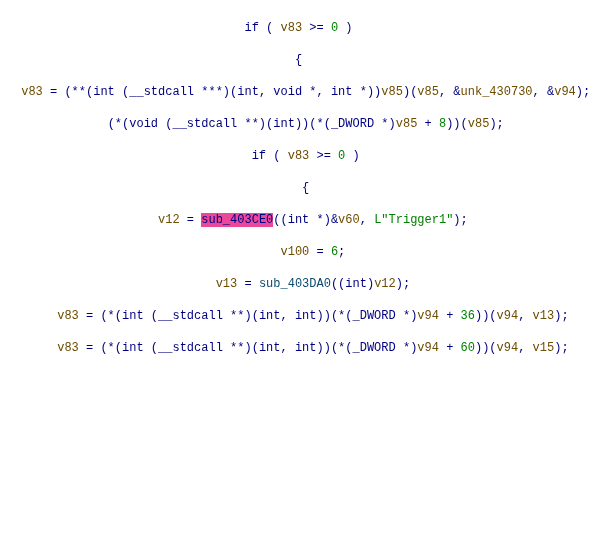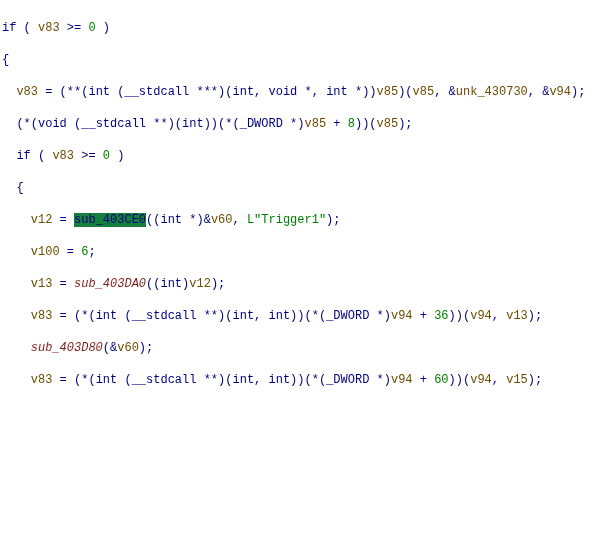--- a/index.html
+++ b/index.html
@@ -11,44 +11,43 @@
     background: #fff;
   }
   .code {
     font-family: Consolas, "Courier New", monospace;
     font-size: 12px;
     line-height: 16px;
     white-space: pre;
     color: #000080;
     padding: 4px 4px 4px 2px;
   }
-  .line { display: block; }
+  .line { display: block; text-align: center; }
   .kw   { color: #000080; font-weight: normal; }  
   .var  { color: #6d4c00; }                        
-  .func { color: #7f1d1d; font-style: italic; }                        
+  .func { color: #0c4a6e; }                        
   .num  { color: #008000; }                        
   .str  { color: #008000; }                        
   .punct{ color: #000080; }
-  .hl   { background: #15803d; color: #000080; }   
+  .hl   { background: #ec4899; color: #000080; }   
 </style>
 </head>
 <body>
 
 <div class="code">
 <span class="line"><span class="kw">if</span><span class="punct"> ( </span><span class="var">v83</span><span class="punct"> &gt;= </span><span class="num">0</span><span class="punct"> )</span></span>
 <span class="line"><span class="punct">{</span></span>
 <span class="line">  <span class="var">v83</span><span class="punct"> = (**(</span><span class="kw">int</span><span class="punct"> (</span><span class="kw">__stdcall</span><span class="punct"> ***)(</span><span class="kw">int</span><span class="punct">, </span><span class="kw">void</span><span class="punct"> *, </span><span class="kw">int</span><span class="punct"> *))</span><span class="var">v85</span><span class="punct">)(</span><span class="var">v85</span><span class="punct">, &amp;</span><span class="var">unk_430730</span><span class="punct">, &amp;</span><span class="var">v94</span><span class="punct">);</span></span>
 <span class="line">  <span class="punct">(*(</span><span class="kw">void</span><span class="punct"> (</span><span class="kw">__stdcall</span><span class="punct"> **)(</span><span class="kw">int</span><span class="punct">))(*(</span><span class="kw">_DWORD</span><span class="punct"> *)</span><span class="var">v85</span><span class="punct"> + </span><span class="num">8</span><span class="punct">))(</span><span class="var">v85</span><span class="punct">);</span></span>
 <span class="line">  <span class="kw">if</span><span class="punct"> ( </span><span class="var">v83</span><span class="punct"> &gt;= </span><span class="num">0</span><span class="punct"> )</span></span>
 <span class="line">  <span class="punct">{</span></span>
 <span class="line">    <span class="var">v12</span><span class="punct"> = </span><span class="hl">sub_403CE0</span><span class="punct">((</span><span class="kw">int</span><span class="punct"> *)&amp;</span><span class="var">v60</span><span class="punct">, </span><span class="str">L"Trigger1"</span><span class="punct">);</span></span>
 <span class="line">    <span class="var">v100</span><span class="punct"> = </span><span class="num">6</span><span class="punct">;</span></span>
 <span class="line">    <span class="var">v13</span><span class="punct"> = </span><span class="func">sub_403DA0</span><span class="punct">((</span><span class="kw">int</span><span class="punct">)</span><span class="var">v12</span><span class="punct">);</span></span>
 <span class="line">    <span class="var">v83</span><span class="punct"> = (*(</span><span class="kw">int</span><span class="punct"> (</span><span class="kw">__stdcall</span><span class="punct"> **)(</span><span class="kw">int</span><span class="punct">, </span><span class="kw">int</span><span class="punct">))(*(</span><span class="kw">_DWORD</span><span class="punct"> *)</span><span class="var">v94</span><span class="punct"> + </span><span class="num">36</span><span class="punct">))(</span><span class="var">v94</span><span class="punct">, </span><span class="var">v13</span><span class="punct">);</span></span>
-<span class="line">    <span class="func">sub_403D80</span><span class="punct">(&amp;</span><span class="var">v60</span><span class="punct">);</span></span>
 <span class="line">    <span class="var">v83</span><span class="punct"> = (*(</span><span class="kw">int</span><span class="punct"> (</span><span class="kw">__stdcall</span><span class="punct"> **)(</span><span class="kw">int</span><span class="punct">, </span><span class="kw">int</span><span class="punct">))(*(</span><span class="kw">_DWORD</span><span class="punct"> *)</span><span class="var">v94</span><span class="punct"> + </span><span class="num">60</span><span class="punct">))(</span><span class="var">v94</span><span class="punct">, </span><span class="var">v15</span><span class="punct">);</span></span>
 
 
 
 
 
 
 
 
 

